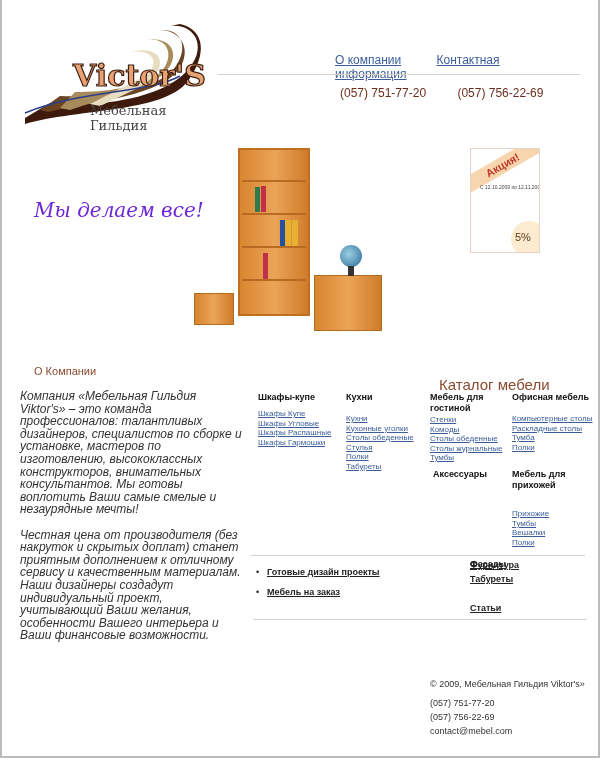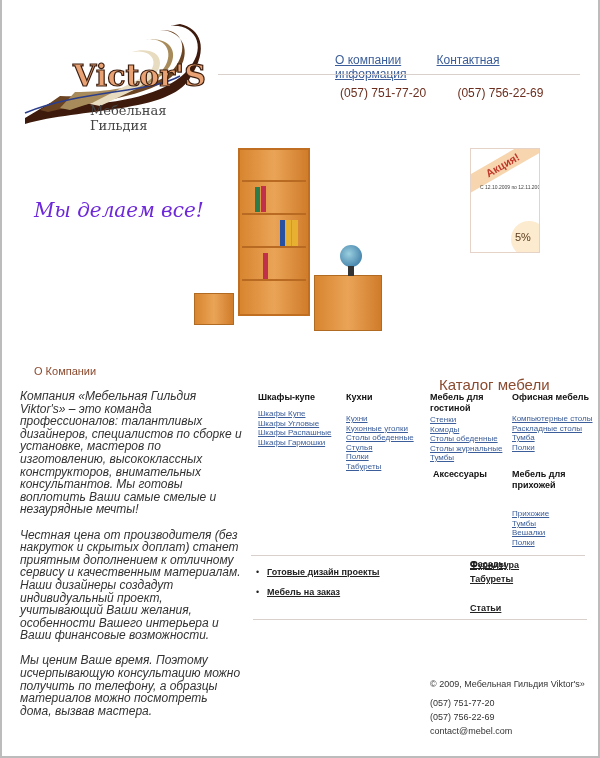--- a/index.html
+++ b/index.html
@@ -113,21 +113,20 @@
   <div class="promo-ribbon">Акция!</div>
   <div class="promo-dates">С 12.10.2009 по 12.11.2009</div>
   <div class="promo-circle"></div>
   <div class="promo-pct">5%</div>
 </div>
 
 <div class="abs about-title">О Компании</div>
 <div class="abs about-text">
   <p>Компания «Мебельная Гильдия Viktor's» – это команда профессионалов: талантливых дизайнеров, специалистов по сборке и установке, мастеров по  изготовлению, высококлассных конструкторов, внимательных консультантов. Мы готовы воплотить Ваши самые смелые и незаурядные мечты!</p>
   <p>Честная цена от производителя (без накруток и скрытых доплат) станет приятным дополнением к отличному сервису и качественным материалам. Наши дизайнеры создадут индивидуальный проект, учитывающий Ваши желания, особенности Вашего интерьера и Ваши финансовые возможности.</p>
-  <p>Мы ценим Ваше время. Поэтому исчерпывающую консультацию можно получить по телефону, а образцы материалов можно посмотреть дома, вызвав мастера.</p>
 </div>
 
 <div class="abs catalog-title">Каталог мебели</div>
 
 <div class="cat" style="left:258px;top:392px;">
   <h4>Шкафы-купе</h4>
   <a href="#">Шкафы Купе</a>
   <a href="#">Шкафы Угловые</a>
   <a href="#">Шкафы Распашные</a>
   <a href="#">Шкафы Гармошки</a>

